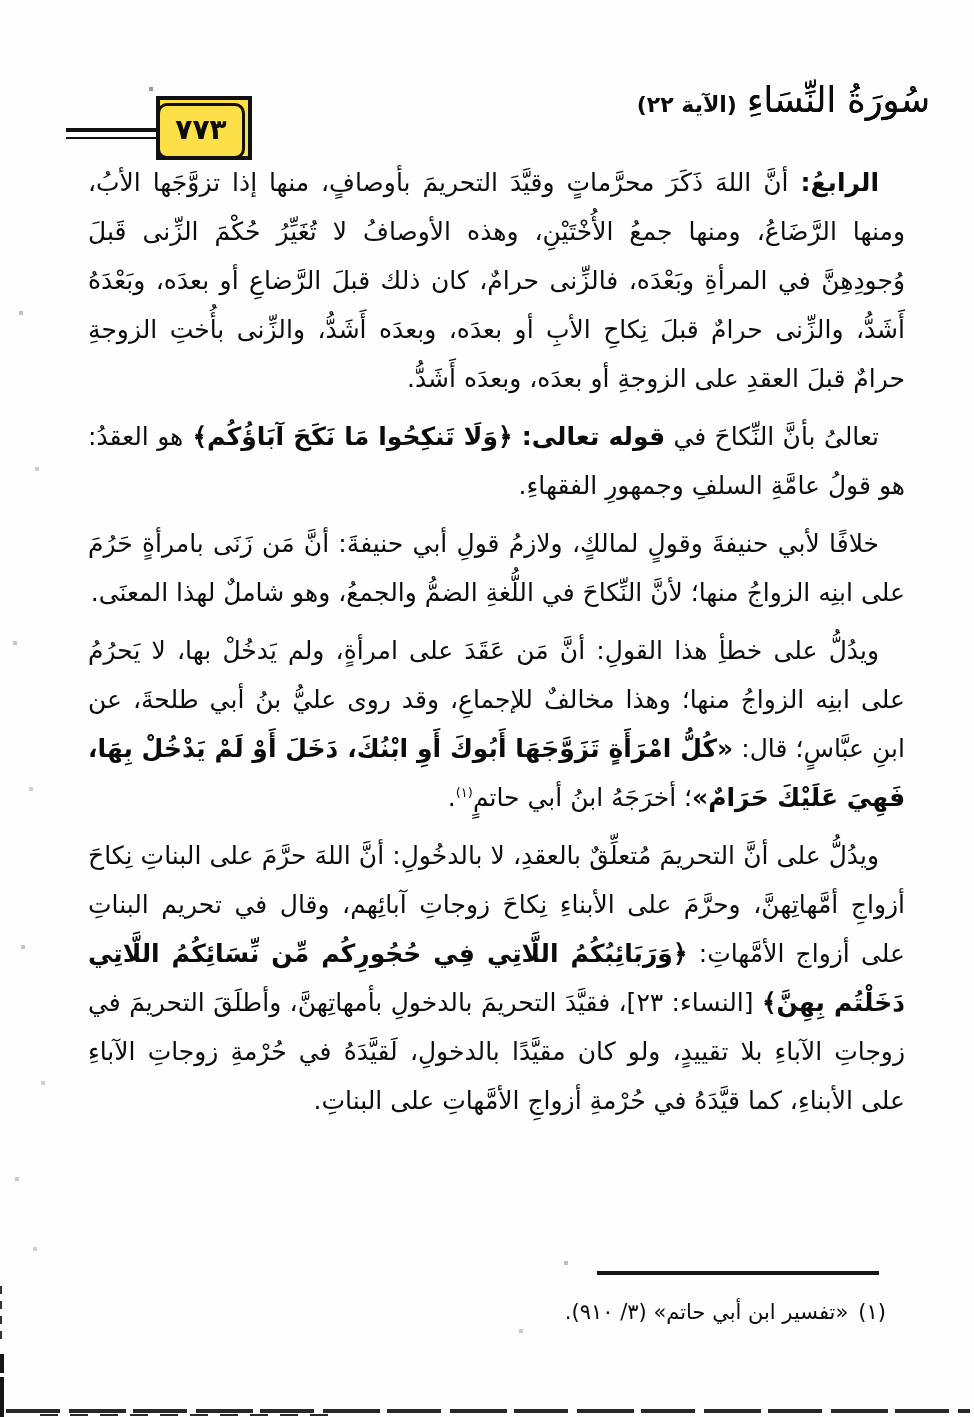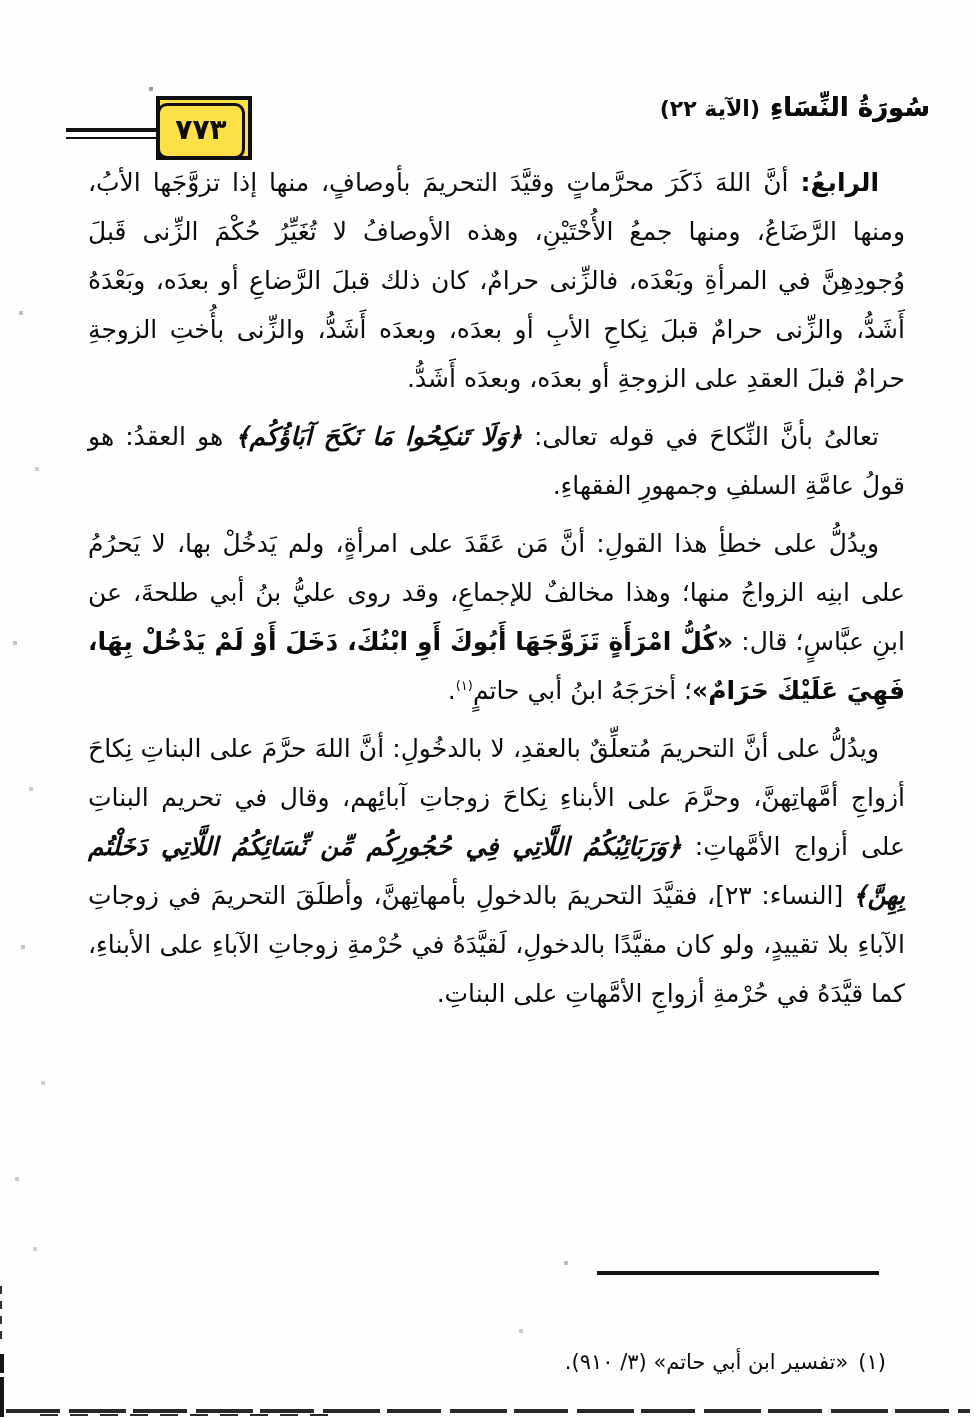--- a/index.html
+++ b/index.html
@@ -16,24 +16,23 @@
     direction:rtl;
     color:#0c0c0c;
   }
   
   .surah-head{
     position:absolute;top:80px;right:44px;
     display:flex;align-items:baseline;gap:10px;
     white-space:nowrap;
   }
   .surah-name{
-    font-size:26px;font-weight:bold;
+    font-size:35px;font-weight:normal;
     letter-spacing:1px;
     text-shadow:0 0 .6px #000;
-    margin-top:12px;
   }
   .ayah-ref{font-size:22px;font-weight:bold;}
   .rule-top{
     position:absolute;left:66px;right:722px;top:128px;height:4px;background:#121212;
   }
   .rule-top2{
     position:absolute;left:66px;right:722px;top:137px;height:2px;background:#121212;
   }
   .rule-left{
     position:absolute;right:830px;left:724px;top:128px;height:4px;background:#121212;
@@ -57,30 +56,30 @@
   .pagenum{font-size:28px;font-weight:bold;letter-spacing:2px;padding-bottom:4px;}
   
   .body-text{
     position:absolute;top:158px;right:69px;left:88px;
     font-size:25px;line-height:49px;
     text-align:justify;text-justify:inter-word;
     direction:rtl;
   }
   .body-text p{margin:0 0 9px 0;text-indent:26px;}
   .lead{font-weight:bold;margin-top:26px;}
-  .bold{font-weight:normal;}
-  .quran{font-weight:bold;font-style:italic;}
+  .bold{font-weight:bold;}
+  .quran{font-weight:bold;}
   .hadith{font-weight:bold;}
   sup.fnref{font-size:13px;vertical-align:super;line-height:0;font-weight:normal;}
   
   .footnote-sep{
     position:absolute;top:1271px;right:95px;width:282px;height:4px;background:#151515;
   }
   .footnote{
-    position:absolute;top:1342px;right:88px;left:88px;
+    position:absolute;top:1292px;right:88px;left:88px;
     font-size:21px;line-height:40px;text-align:right;direction:rtl;
   }
   .footnote .marker{margin-left:10px;}
   
   .bottom-dashes{
     position:absolute;top:1409px;left:6px;right:4px;height:4px;
     background:
       repeating-linear-gradient(90deg,#1c1c1c 0 54px,transparent 54px 63px,#1c1c1c 63px 120px,transparent 120px 127px);
     opacity:.95;
   }
@@ -132,20 +131,21 @@
       <span class="pagenum">٧٧٣</span>
     </div>
   </div>
 
   <div class="body-text">
 
     <p><span class="lead">الرابعُ:</span><span> أنَّ اللهَ ذَكَرَ محرَّماتٍ وقيَّدَ التحريمَ بأوصافٍ، منها إذا تزوَّجَها الأبُ، ومنها الرَّضَاعُ، ومنها جمعُ الأُخْتَيْنِ، وهذه الأوصافُ لا تُغَيِّرُ حُكْمَ الزِّنى قَبلَ وُجودِهِنَّ في المرأةِ وبَعْدَه، فالزِّنى حرامٌ، كان ذلك قبلَ الرَّضاعِ أو بعدَه، وبَعْدَهُ أَشَدُّ، والزِّنى حرامٌ قبلَ نِكاحِ الأبِ أو بعدَه، وبعدَه أَشَدُّ، والزِّنى بأُختِ الزوجةِ حرامٌ قبلَ العقدِ على الزوجةِ أو بعدَه، وبعدَه أَشَدُّ.</span></p>
 
     <p><span>تعالىُ بأنَّ النِّكاحَ في </span><span class="bold">قوله تعالى:</span><span class="quran"> ﴿وَلَا تَنكِحُوا مَا نَكَحَ آبَاؤُكُم﴾ </span><span>هو العقدُ: هو قولُ عامَّةِ السلفِ وجمهورِ الفقهاءِ.</span></p>
 
+    <p><span>خلافًا لأبي حنيفةَ وقولٍ لمالكٍ، ولازمُ قولِ أبي حنيفةَ: أنَّ مَن زَنَى بامرأةٍ حَرُمَ على ابنِه الزواجُ منها؛ لأنَّ النِّكاحَ في اللُّغةِ الضمُّ والجمعُ، وهو شاملٌ لهذا المعنَى.</span></p>
 
     <p><span>ويدُلُّ على خطأِ هذا القولِ: أنَّ مَن عَقَدَ على امرأةٍ، ولم يَدخُلْ بها، لا يَحرُمُ على ابنِه الزواجُ منها؛ وهذا مخالفٌ للإجماعِ، وقد روى عليُّ بنُ أبي طلحةَ، عن ابنِ عبَّاسٍ؛ قال: </span><span class="hadith">«كُلُّ امْرَأَةٍ تَزَوَّجَهَا أَبُوكَ أَوِ ابْنُكَ، دَخَلَ أَوْ لَمْ يَدْخُلْ بِهَا، فَهِيَ عَلَيْكَ حَرَامٌ»</span><span>؛ أخرَجَهُ ابنُ أبي حاتمٍ</span><sup class="fnref">(١)</sup><span>.</span></p>
 
     <p><span>ويدُلُّ على أنَّ التحريمَ مُتعلِّقٌ بالعقدِ، لا بالدخُولِ: أنَّ اللهَ حرَّمَ على البناتِ نِكاحَ أزواجِ أمَّهاتِهنَّ، وحرَّمَ على الأبناءِ نِكاحَ زوجاتِ آبائِهم، وقال في تحريم البناتِ على أزواج الأمَّهاتِ: </span><span class="quran">﴿وَرَبَائِبُكُمُ اللَّاتِي فِي حُجُورِكُم مِّن نِّسَائِكُمُ اللَّاتِي دَخَلْتُم بِهِنَّ﴾</span><span> [النساء: ٢٣]، </span><span>فقيَّدَ التحريمَ بالدخولِ بأمهاتِهنَّ، وأطلَقَ التحريمَ في زوجاتِ الآباءِ بلا تقييدٍ، ولو كان مقيَّدًا بالدخولِ، لَقيَّدَهُ في حُرْمةِ زوجاتِ الآباءِ على الأبناءِ، كما قيَّدَهُ في حُرْمةِ أزواجِ الأمَّهاتِ على البناتِ.</span></p>
 
   </div>
 
   <div class="footnote-sep"></div>
   <div class="footnote">
     <span class="marker">(١)</span><span>«تفسير ابن أبي حاتم» (٣/ ٩١٠).</span>

